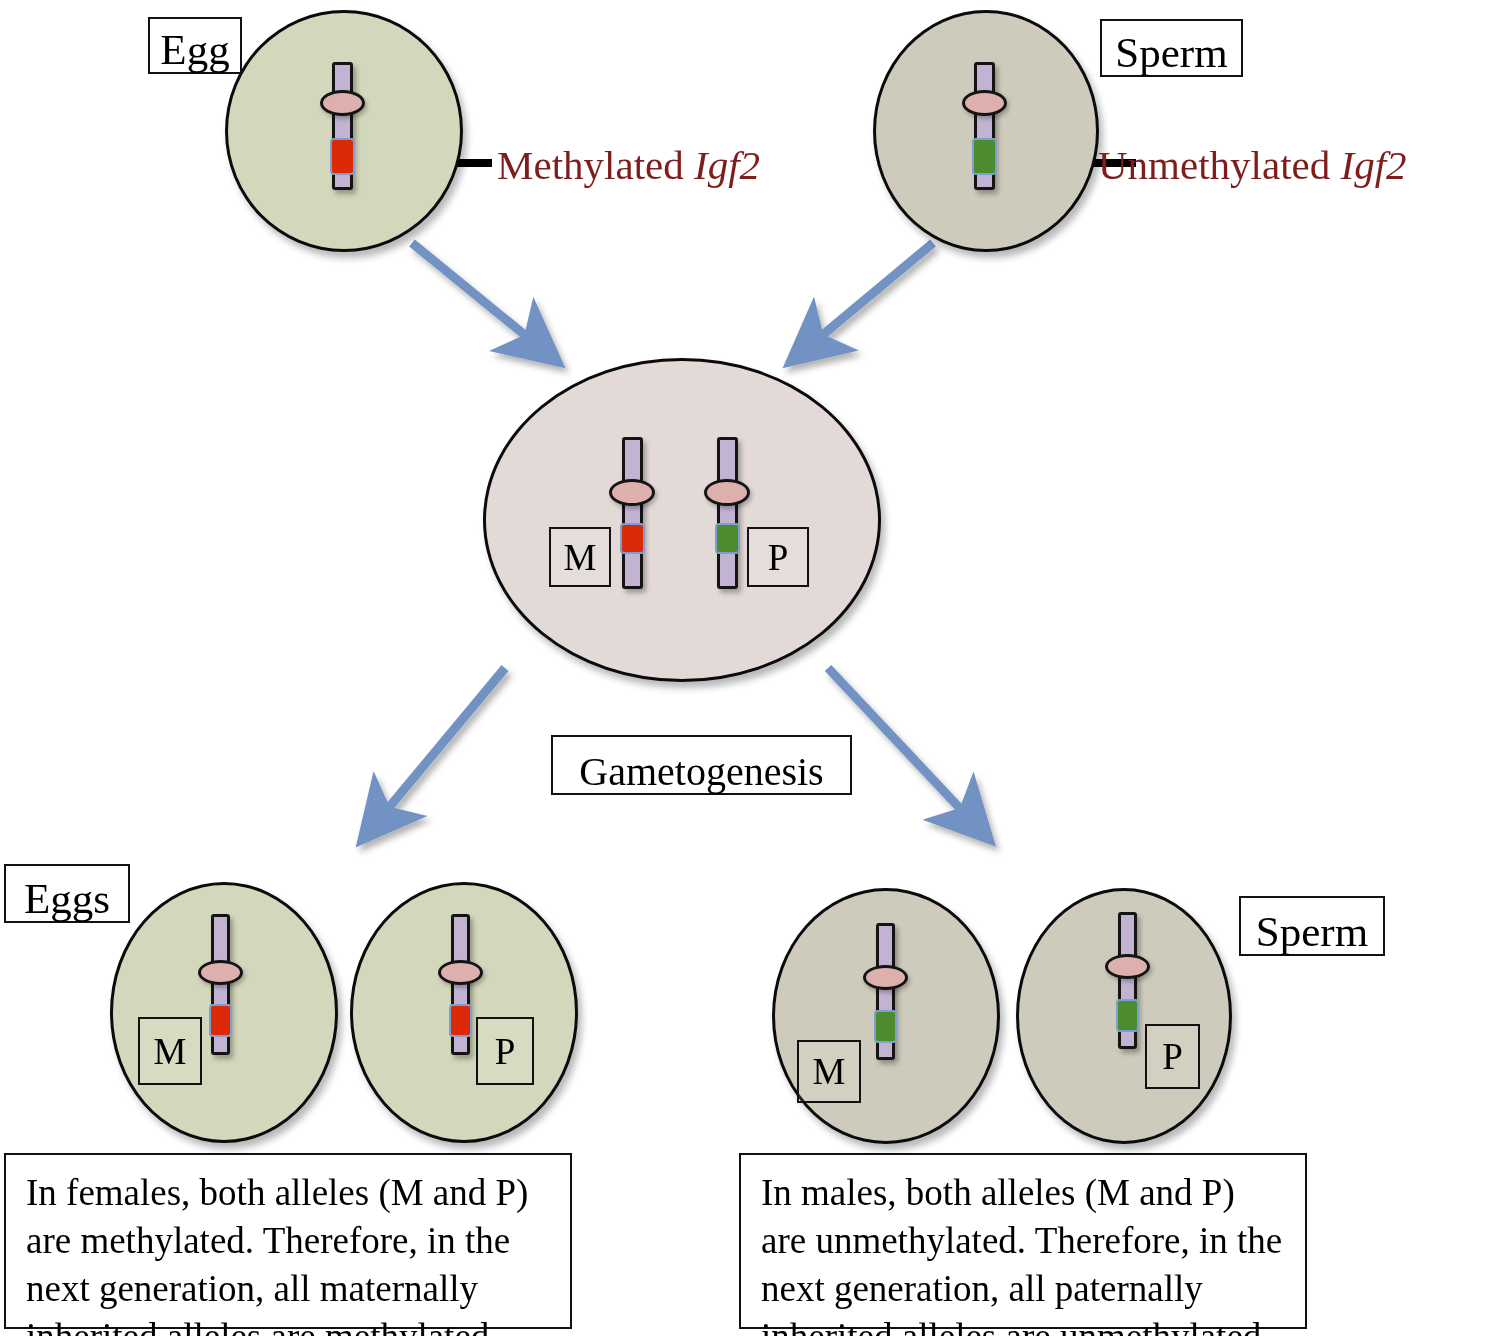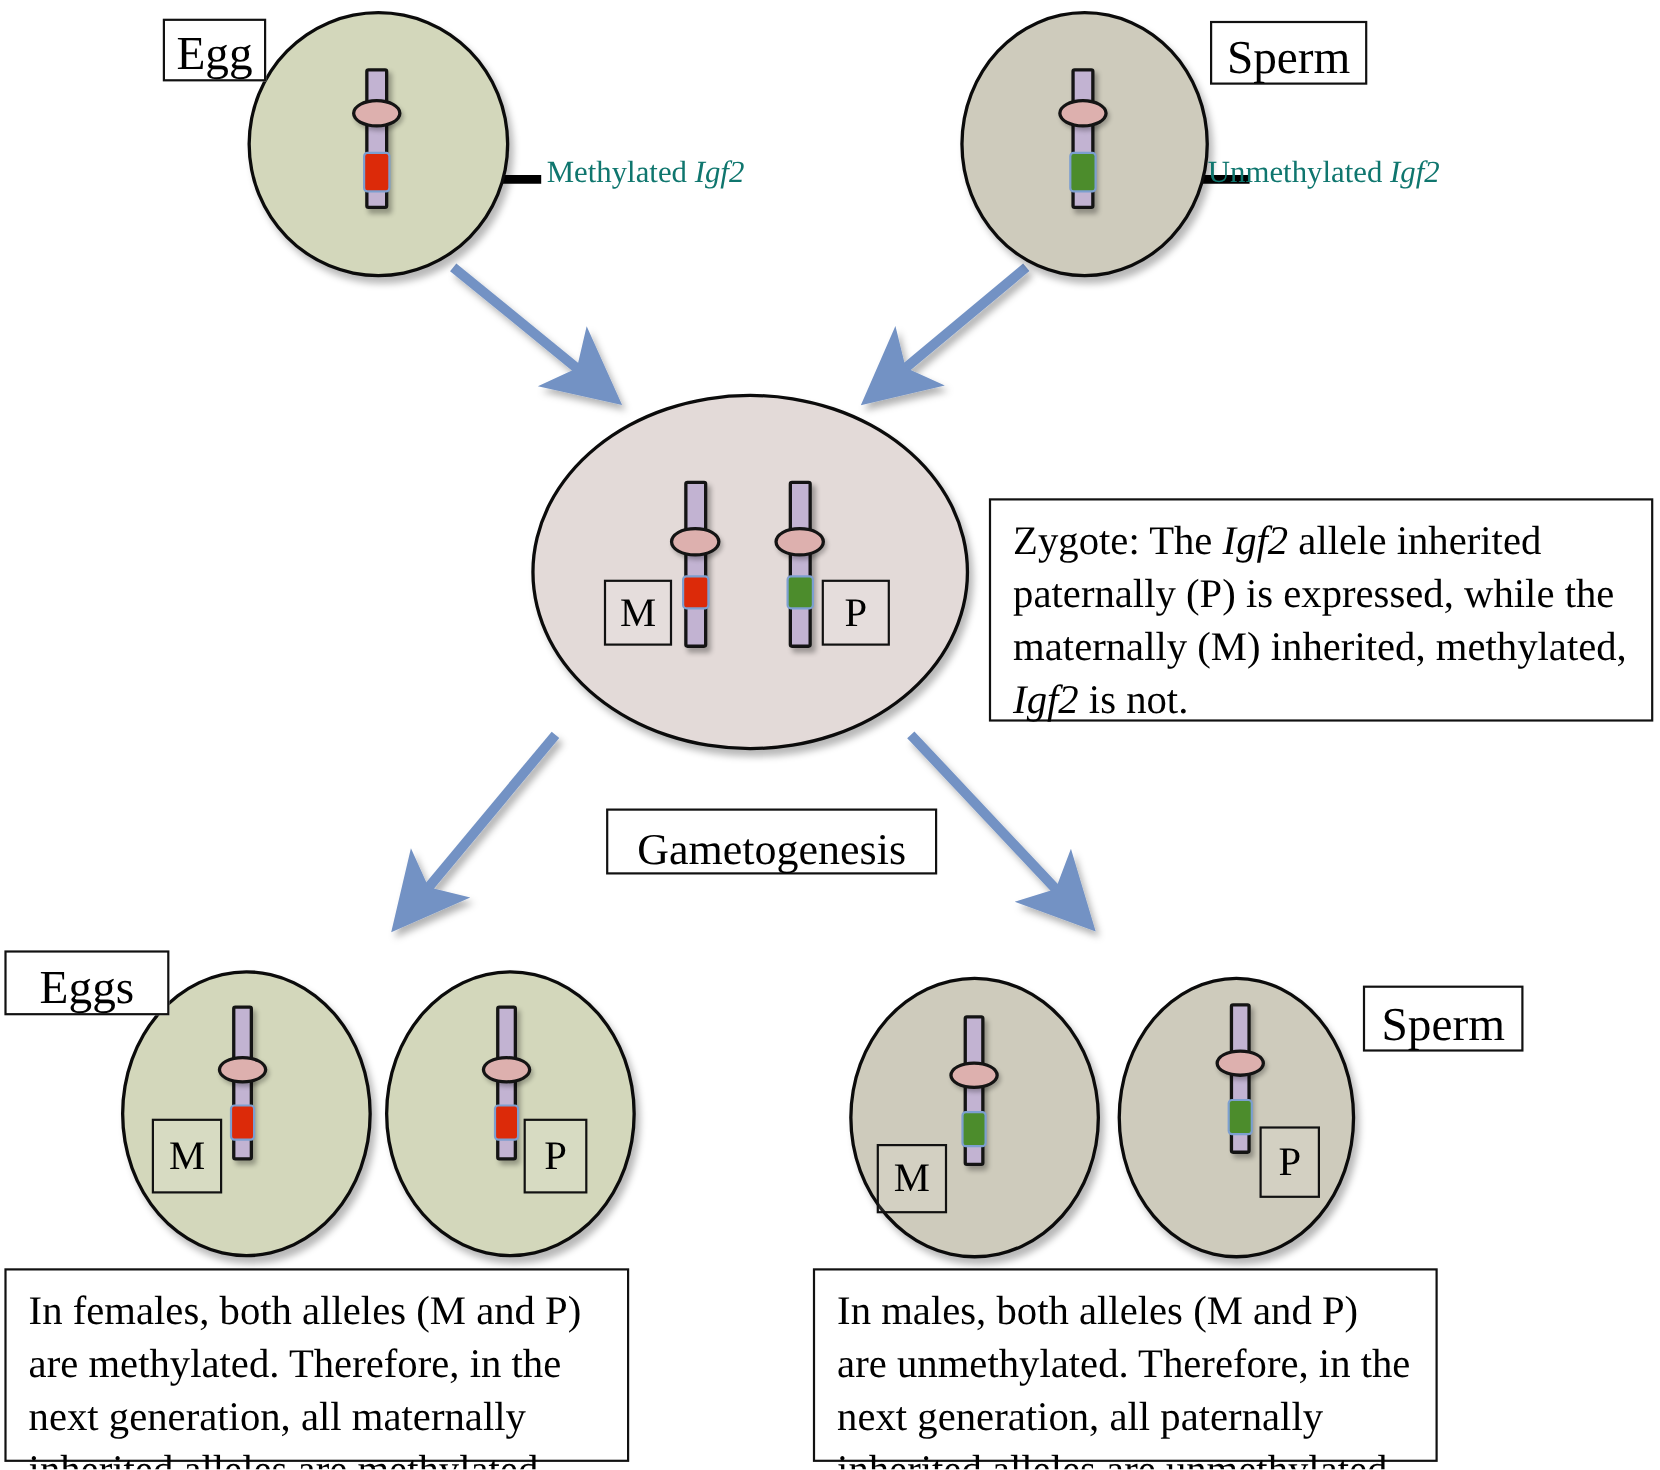--- a/index.html
+++ b/index.html
@@ -42,22 +42,22 @@
     box-sizing:border-box;
     background:rgba(255,255,255,0.10);
     border:2.5px solid #111111;
     display:flex;align-items:center;justify-content:center;
     font-size:37px;color:#000;
     z-index:30;
   }
   
   .callout{
     position:absolute;
-    font-size:28px;
-    color:#0f766e;
+    font-size:41px;
+    color:#7f1d1d;
     white-space:nowrap;
     z-index:40;
   }
   .callout i{font-style:italic;}
   
   .textbox{
     position:absolute;
     box-sizing:border-box;
     background:#ffffff;
     border:2.5px solid #111111;
@@ -181,29 +181,26 @@
 
   <div class="chrom" style="left:717px;top:437px;width:21px;height:152px;">
     <div class="arm"></div>
     <div class="centromere" style="left:-13px;top:42px;width:46px;height:27px;"></div>
     <div class="band unmeth" style="left:-2px;top:86px;width:25px;height:31px;"></div>
   </div>
   <div class="chip" style="left:747px;top:527px;width:62px;height:60px;">
     <span>P</span>
   </div>
 
-  <div class="textbox" style="left:899px;top:453px;width:604px;height:203px;">
-    <span>Zygote: The </span><i>Igf2</i><span> allele inherited paternally (P) is expressed, while the maternally (M) inherited, methylated, </span><i>Igf2</i><span> is not.</span>
-  </div>
 
   <div class="boxlabel mid" style="left:551px;top:735px;width:301px;height:60px;">
     <span>Gametogenesis</span>
   </div>
 
-  <div class="boxlabel big" style="left:4px;top:864px;width:150px;height:59px;font-family:Liberation Serif, serif;">
+  <div class="boxlabel big" style="left:4px;top:864px;width:126px;height:59px;font-family:Liberation Serif, serif;">
     <span>Eggs</span>
   </div>
 
   <div class="cell" style="left:110px;top:882px;width:222px;height:255px;background:#d3d7bb;"></div>
   <div class="chrom" style="left:211px;top:914px;width:19px;height:141px;">
     <div class="arm"></div>
     <div class="centromere" style="left:-13px;top:46px;width:45px;height:25px;"></div>
     <div class="band meth" style="left:-2px;top:90px;width:23px;height:33px;"></div>
   </div>
   <div class="chip" style="left:138px;top:1017px;width:64px;height:68px;">

